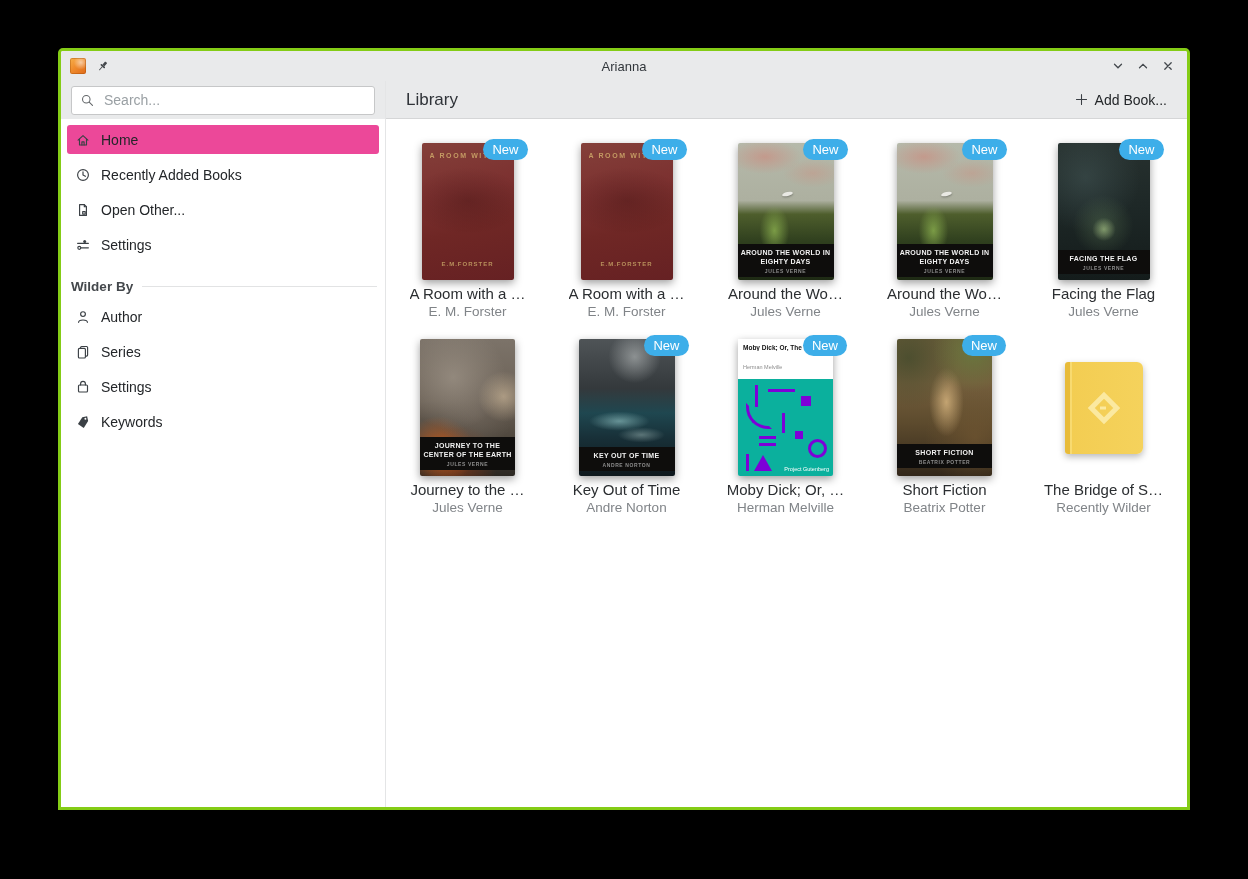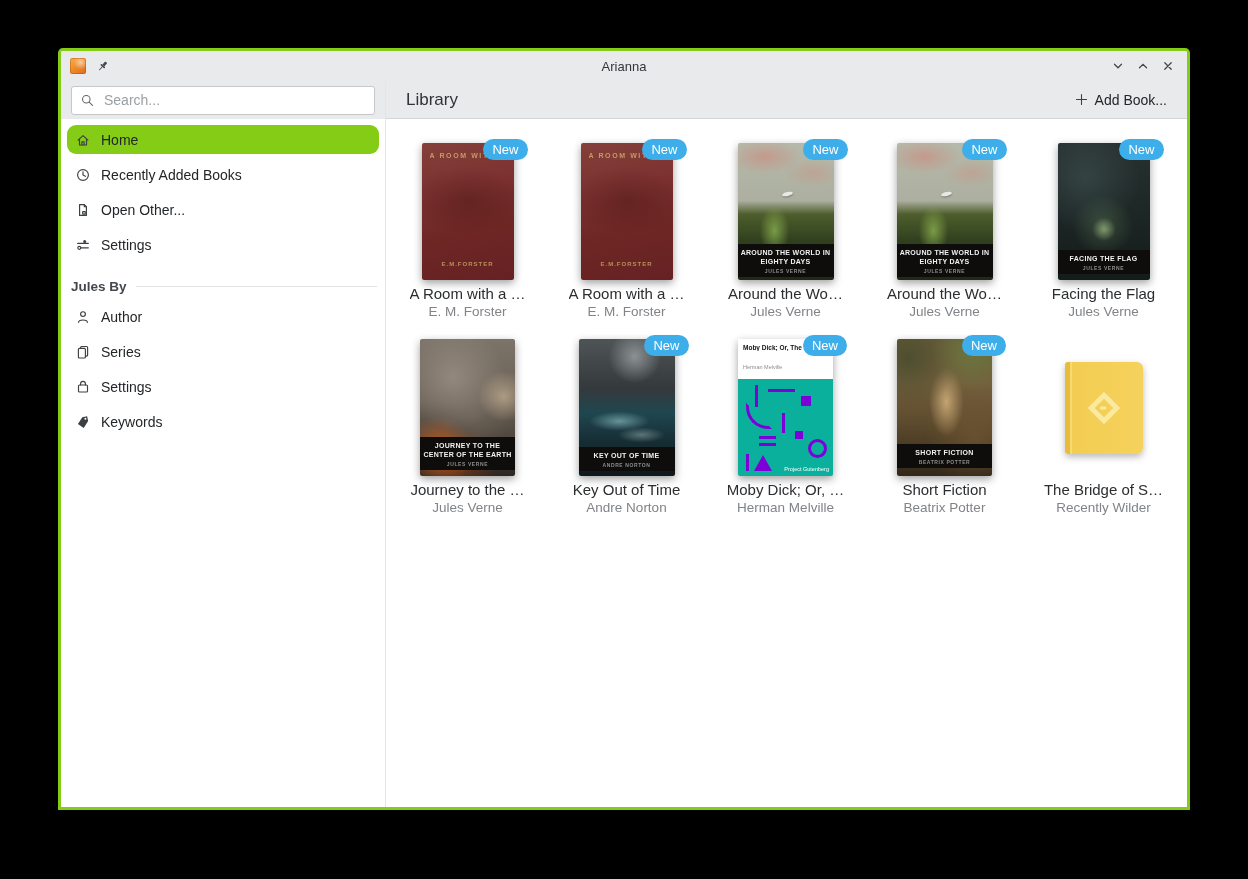--- a/index.html
+++ b/index.html
@@ -31,21 +31,21 @@
   .search-box input{border:none;outline:none;flex:1;font-size:14px;color:#232629;background:transparent;font-family:inherit;}
   .search-box input::placeholder{color:#9aa0a4;}
   .right-col{flex:1;display:flex;flex-direction:column;min-width:0;}
   .content-header{height:38px;background:#e9eaeb;border-bottom:1px solid #d5d6d7;display:flex;align-items:center;flex:none;box-sizing:border-box;}
   .page-title{font-size:17px;color:#2f3338;margin-left:20px;}
   .add-book{margin-left:auto;margin-right:12px;display:flex;align-items:center;gap:6px;
     font-size:14px;color:#232629;padding:5px 8px;border-radius:3px;cursor:default;}
   
   .sidebar{flex:1;background:#fff;padding-top:6px;overflow:hidden;}
   .side-item{height:29px;margin:0 6px 6px 6px;border-radius:3px;display:flex;align-items:center;gap:10px;padding:0 8px;cursor:default;}
-  .side-item.selected{background:#84cc16;border-radius:9px;}
+  .side-item.selected{background:#ec4899;}
   .slabel{font-size:14px;color:#232629;white-space:nowrap;}
   .sicon{width:16px;height:16px;flex:none;display:flex;align-items:center;justify-content:center;}
   .group-header{display:flex;align-items:center;margin:20px 8px 8px 10px;}
   .group-label{font-size:13.5px;font-weight:bold;color:#44484c;white-space:nowrap;}
   .group-line{flex:1;height:1px;background:#e2e3e4;margin-left:9px;}
   
   .content{flex:1;background:#fff;overflow:hidden;padding:24px 0 0 2px;}
   .grid{display:flex;flex-wrap:wrap;width:800px;}
   .card{width:159px;display:flex;flex-direction:column;align-items:center;margin-bottom:20px;}
   .cover-wrap{height:137px;position:relative;display:flex;align-items:center;}
@@ -199,21 +199,21 @@
                 <circle cx="9.7" cy="4.5" r="1.5" fill="#3b4045" stroke="none"></circle>
                 <path d="M2.6 6.3h10.8"></path>
                 <circle cx="4.3" cy="10.8" r="1.5"></circle>
                 <path d="M6.1 10.8h7.3"></path>
               </svg>
           </span>
           <span class="slabel">Settings</span>
         </div>
 
         <div class="group-header">
-          <span class="group-label">Jules By</span>
+          <span class="group-label">Wilder By</span>
           <span class="group-line"></span>
         </div>
 
         <div class="side-item">
           <span class="sicon">
             <svg class="oicon" width="16" height="16" viewBox="0 0 16 16">
                 <circle cx="8" cy="5.1" r="2.4"></circle>
                 <path d="M3.6 13.3c0-3.1 8.8-3.1 8.8 0"></path>
               </svg>
           </span>

